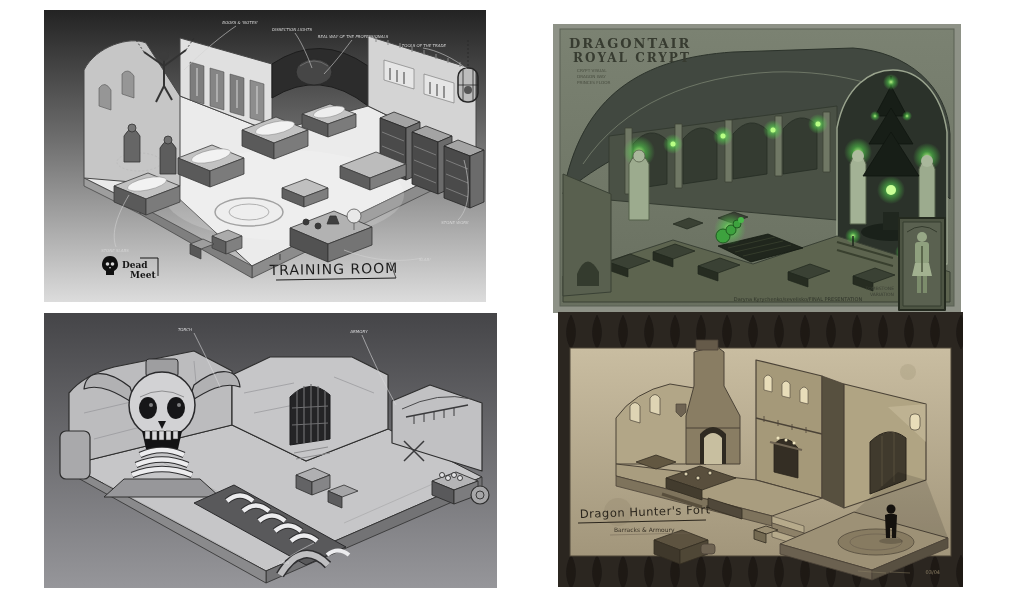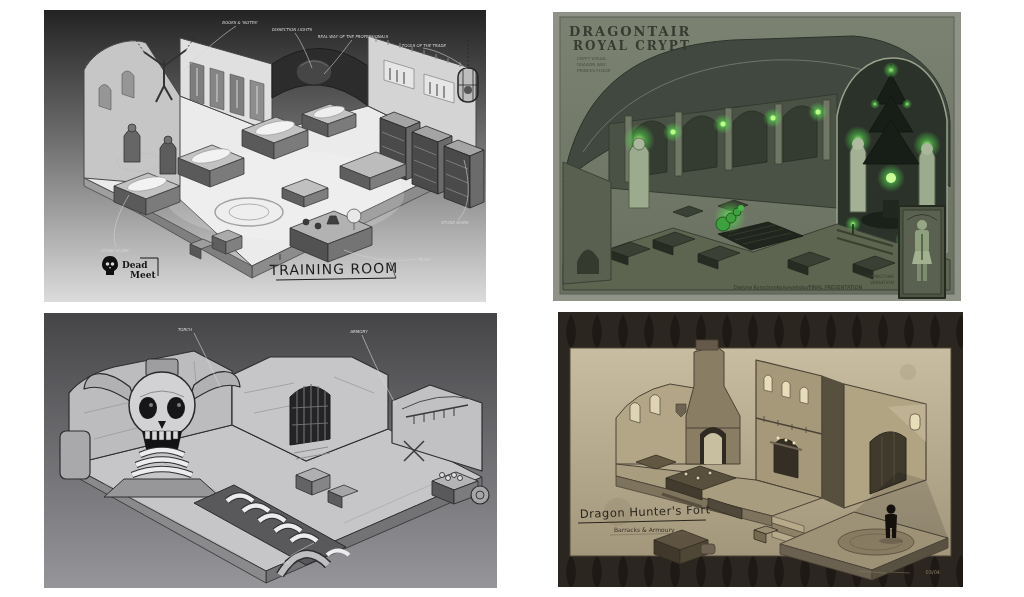--- a/index.html
+++ b/index.html
@@ -195,21 +195,21 @@
       </g>
 
       <g>
         <text x="290" y="264" text-anchor="middle" font-family="DejaVu Sans, sans-serif" font-size="14" letter-spacing="1" fill="#1d1d1d" transform="rotate(-1 290 264)">TRAINING ROOM</text>
         <path d="M232,270 L352,268" stroke="#1d1d1d" stroke-width="1.2" fill="none"></path>
         <path d="M236,250 L236,244 M346,252 L352,268" stroke="#1d1d1d" stroke-width="0.7" fill="none"></path>
       </g>
     </svg>
   </div>
 
-  <div class="panel" style="left:553px;top:12px;width:324px;height:289px">
+  <div class="panel" style="left:553px;top:24px;width:324px;height:289px">
     <svg width="408" height="289" viewBox="0 0 408 289">
       <defs>
         <linearGradient id="trBg" x1="0" y1="0" x2="0" y2="1">
           <stop offset="0" stop-color="#7b8272"></stop>
             <stop offset="1" stop-color="#697060"></stop>
         </linearGradient>
         <radialGradient id="trGlow">
           <stop offset="0" stop-color="#c8ff8e" stop-opacity="0.95"></stop>
           <stop offset="0.4" stop-color="#55d84f" stop-opacity="0.55"></stop>
           <stop offset="1" stop-color="#55d84f" stop-opacity="0"></stop>

